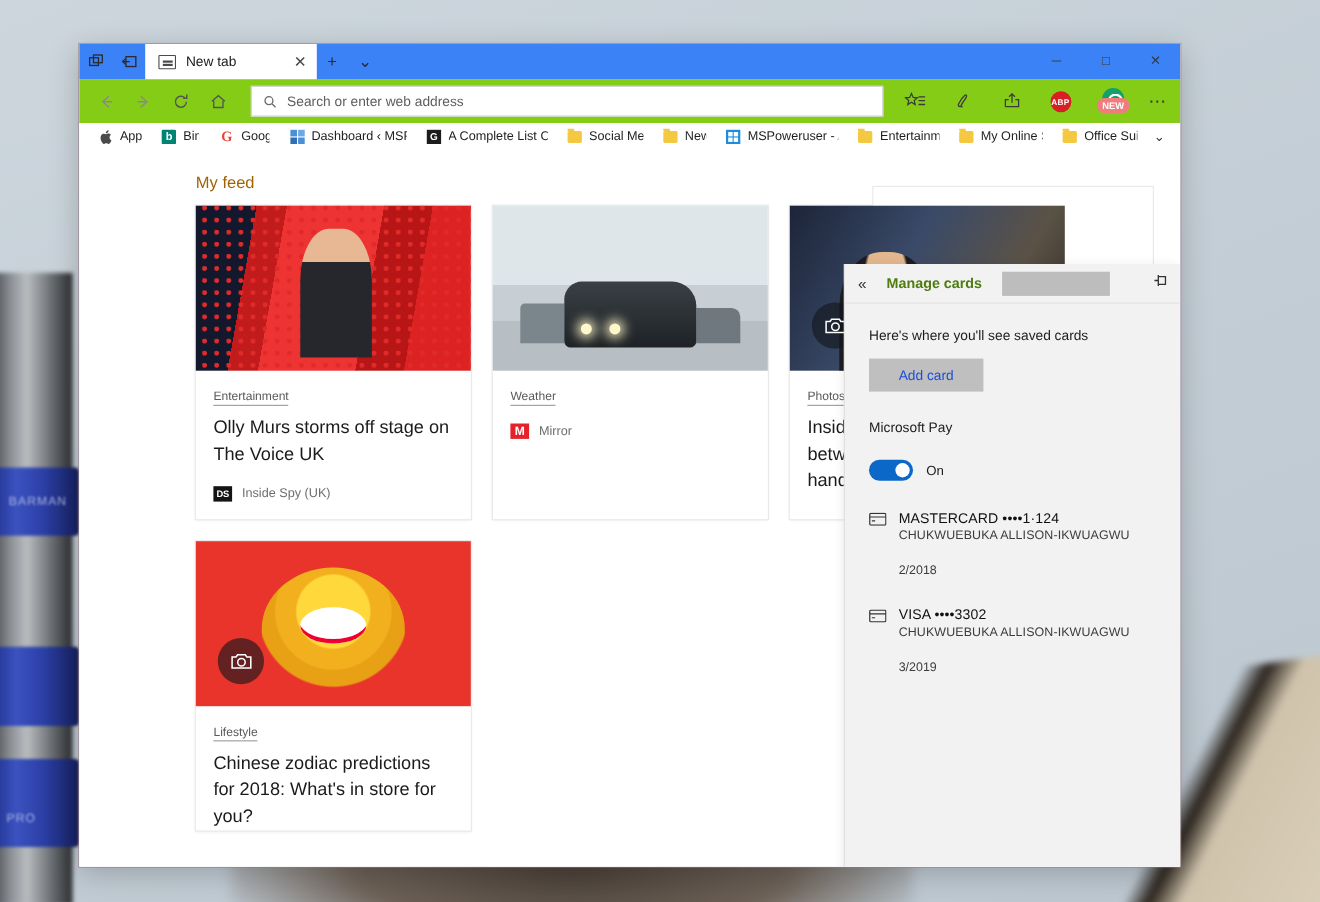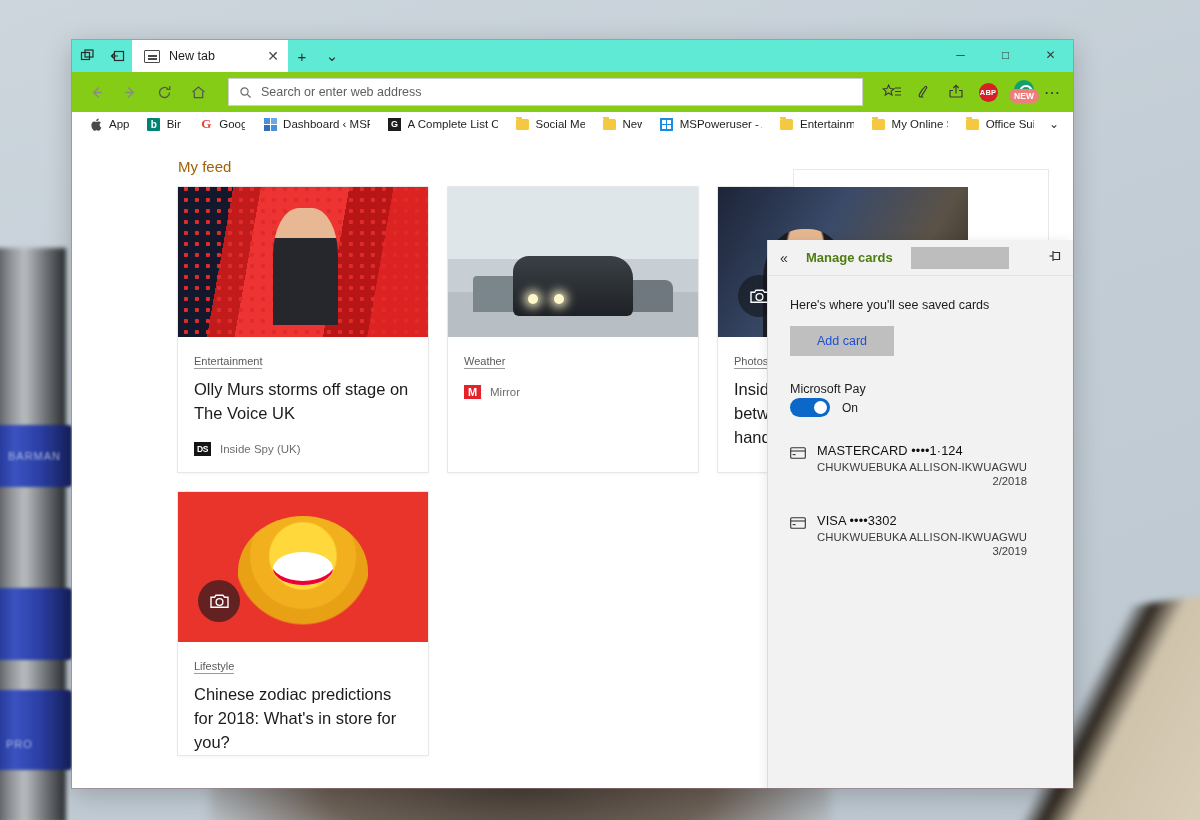--- a/index.html
+++ b/index.html
@@ -46,21 +46,21 @@
 
   
   #window {
     position:absolute; left:72px; top:40px; width:1001px; height:748px;
     background:#ffffff; box-shadow:0 0 0 1px rgba(150,120,130,.55), 0 6px 26px rgba(0,0,0,.22);
     overflow:hidden;
   }
 
   
   .titlebar {
-    height:32px; background:#5eead4; display:flex; align-items:flex-end;
+    height:32px; background:#3b82f6; display:flex; align-items:flex-end;
     position:relative;
   }
   .tb-icons { display:flex; align-items:center; height:32px; padding:0 4px 0 6px; gap:10px; }
   .tb-ico { width:20px; height:20px; display:flex; align-items:center; justify-content:center; color:#2b2b2b; }
   .tab {
     height:32px; min-width:156px; background:#fff; display:flex; align-items:center;
     padding:0 6px 0 12px; gap:9px; font-size:12.5px; color:#1b1b1b;
   }
   .tab .favicon {
     width:16px; height:13px; border:1.6px solid #4a4a4a; border-radius:1px;
@@ -75,21 +75,21 @@
   .wincontrols div { width:45px; height:30px; display:flex; align-items:center; justify-content:center; color:#3a3a3a; font-size:12px; }
 
   
   .navbar { height:40px; background:#84cc16; display:flex; align-items:center; padding:0 10px 0 8px; gap:2px; }
   .nav-btn { width:32px; height:32px; display:flex; align-items:center; justify-content:center; color:#444; }
   .addr {
     flex:1; height:28px; margin:0 10px 0 12px; background:#fff; border:1px solid #cfcfcf;
     display:flex; align-items:center; padding:0 10px; gap:9px; color:#6a6a6a; font-size:12.5px;
   }
   .addr .ph { color:#5e5e5e; }
-  .tools { display:flex; align-items:center; gap:10px; padding-left:6px; }
+  .tools { display:flex; align-items:center; gap:22px; padding-left:6px; }
   .tools .t { width:22px; height:22px; display:flex; align-items:center; justify-content:center; color:#3a3a3a; position:relative; }
   .abp { width:19px; height:19px; border-radius:50%; background:#d91f26; color:#fff; font-size:7.5px;
          font-weight:bold; display:flex; align-items:center; justify-content:center; letter-spacing:.2px; }
   .newbadge { position:relative; width:30px; height:22px; }
   .newbadge .circ { position:absolute; left:5px; top:-1px; width:20px; height:20px; border-radius:50%;
                     background:#14a06e; }
   .newbadge .circ::after { content:""; position:absolute; left:5px; top:5px; width:10px; height:10px;
                     border:2px solid #fff; border-radius:50%; border-bottom-color:transparent; }
   .newbadge .pill { position:absolute; left:0; top:8px; width:30px; height:14px; border-radius:7px;
                     background:#ef7d7d; color:#fff; font-size:8.5px; font-weight:bold;
@@ -169,29 +169,29 @@
                 gap:12px; border-bottom:1px solid #e2e2e2; }
   .panel-head .back { font-size:14px; color:#333; width:14px; }
   .panel-head .ptitle { font-size:13px; color:#4d7c0f;font-weight:bold; }
   .panel-head .redact { width:98px; height:22px; background:#bdbdbd; margin-left:6px; }
   .panel-head .pin { margin-left:auto; color:#333; }
   .panel-body { padding:22px 22px 0 22px; }
   .panel-note { font-size:12.5px; color:#1c1c1c; }
   .addcard { margin-top:14px; width:104px; height:30px; background:#bfbfbf; color:#1d4ed8;
              font-size:12.5px; display:flex; align-items:center; justify-content:center; border:0; }
   .ms-pay { margin-top:26px; font-size:12.5px; color:#1c1c1c; }
-  .toggle-row { display:flex; align-items:center; gap:12px; margin-top:2px; }
+  .toggle-row { display:flex; align-items:center; gap:12px; margin-top:22px; }
   .toggle { width:40px; height:19px; border-radius:10px; background:#0b68c9; position:relative; }
   .toggle .knob { position:absolute; right:3px; top:3px; width:13px; height:13px; border-radius:50%; background:#fff; }
   .toggle-lbl { font-size:12px; color:#1c1c1c; }
   .card-item { display:flex; gap:11px; margin-top:26px; }
   .card-item .cc-ico { flex:0 0 16px; margin-top:2px; }
   .cc-name { font-size:12.8px; color:#111; letter-spacing:.1px; }
   .cc-holder { font-size:11.3px; color:#3c3c3c; margin-top:3px; letter-spacing:.1px; }
-  .cc-exp { font-size:11.3px; color:#3c3c3c; margin-top:2px;text-align:right; }
+  .cc-exp { font-size:11.3px; color:#3c3c3c; margin-top:20px; }
 </style>
 </head>
 <body>
 
 <div id="desktop">
   <div class="sky"></div>
   <div class="bottom-dark"></div>
   <div class="tool-shaft"></div>
   <div class="band b1"></div>
   <div class="band-text" style="left:8px; top:450px;">BARMAN</div>

